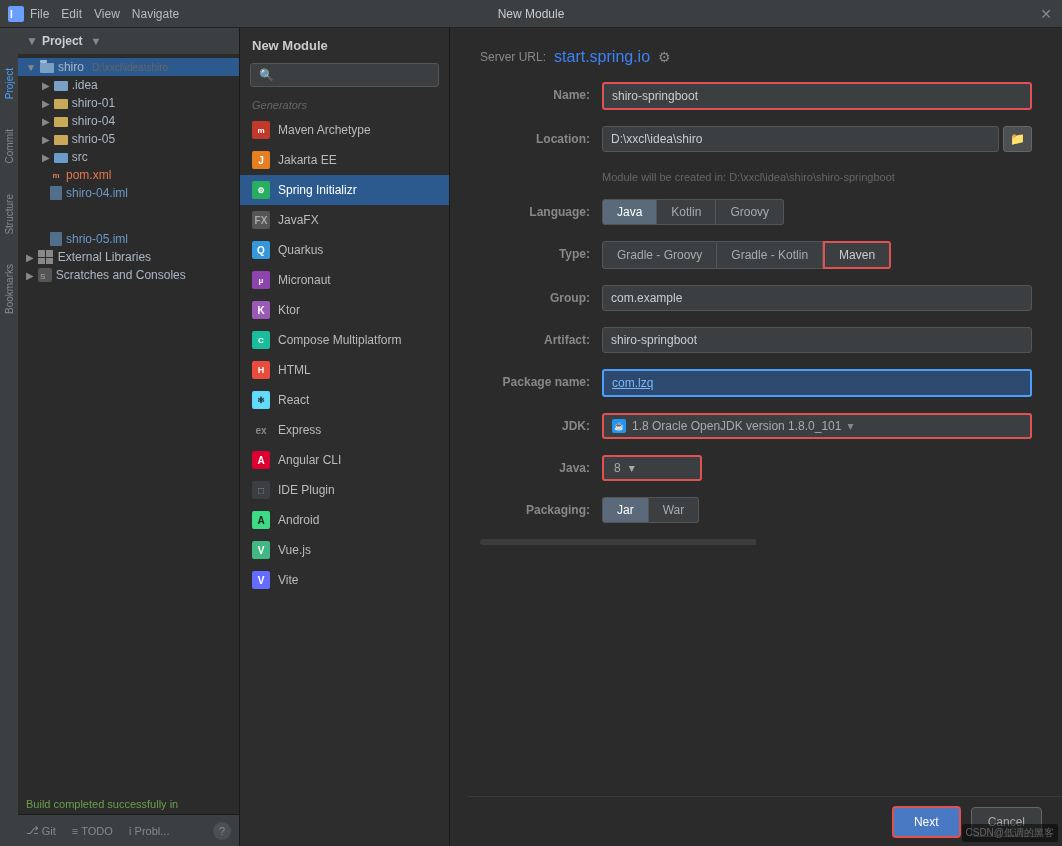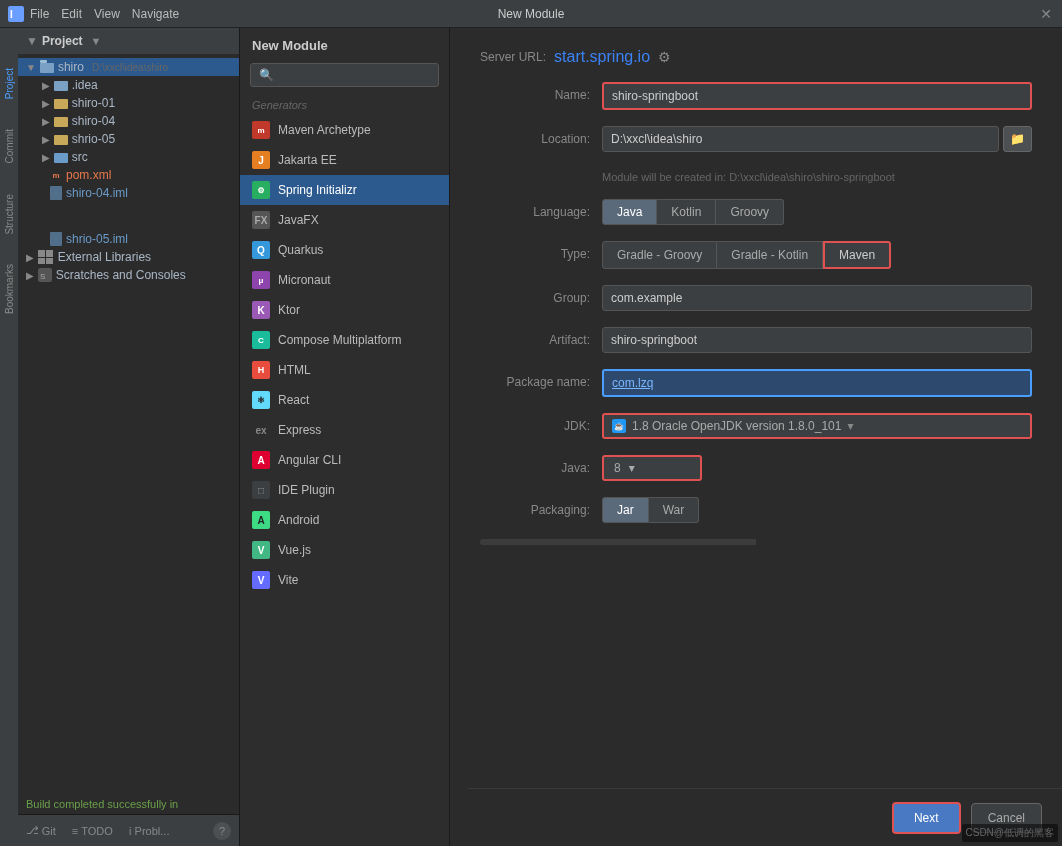--- a/index.html
+++ b/index.html
@@ -260,20 +260,21 @@
       gap: 12px;
     }
 
     .form-label {
       width: 110px;
       text-align: right;
       padding-top: 6px;
       color: #888;
       font-size: 12px;
       flex-shrink: 0;
+      font-weight: bold;
     }
 
     .form-control {
       flex: 1;
     }
 
     .form-input {
       width: 100%;
       background: #3c3f41;
       border: 1px solid #555;
@@ -385,21 +386,21 @@
       color: #aaa;
       width: 100px;
     }
 
     
     .dialog-footer {
       position: absolute;
       bottom: 0;
       right: 0;
       width: calc(100% - 240px - 210px - 18px);
-      height: 58px;
+      height: 50px;
       background: #2b2b2b;
       border-top: 1px solid #3a3a3a;
       display: flex;
       align-items: center;
       justify-content: flex-end;
       padding: 0 20px;
       gap: 10px;
     }
 
     .btn-next {

